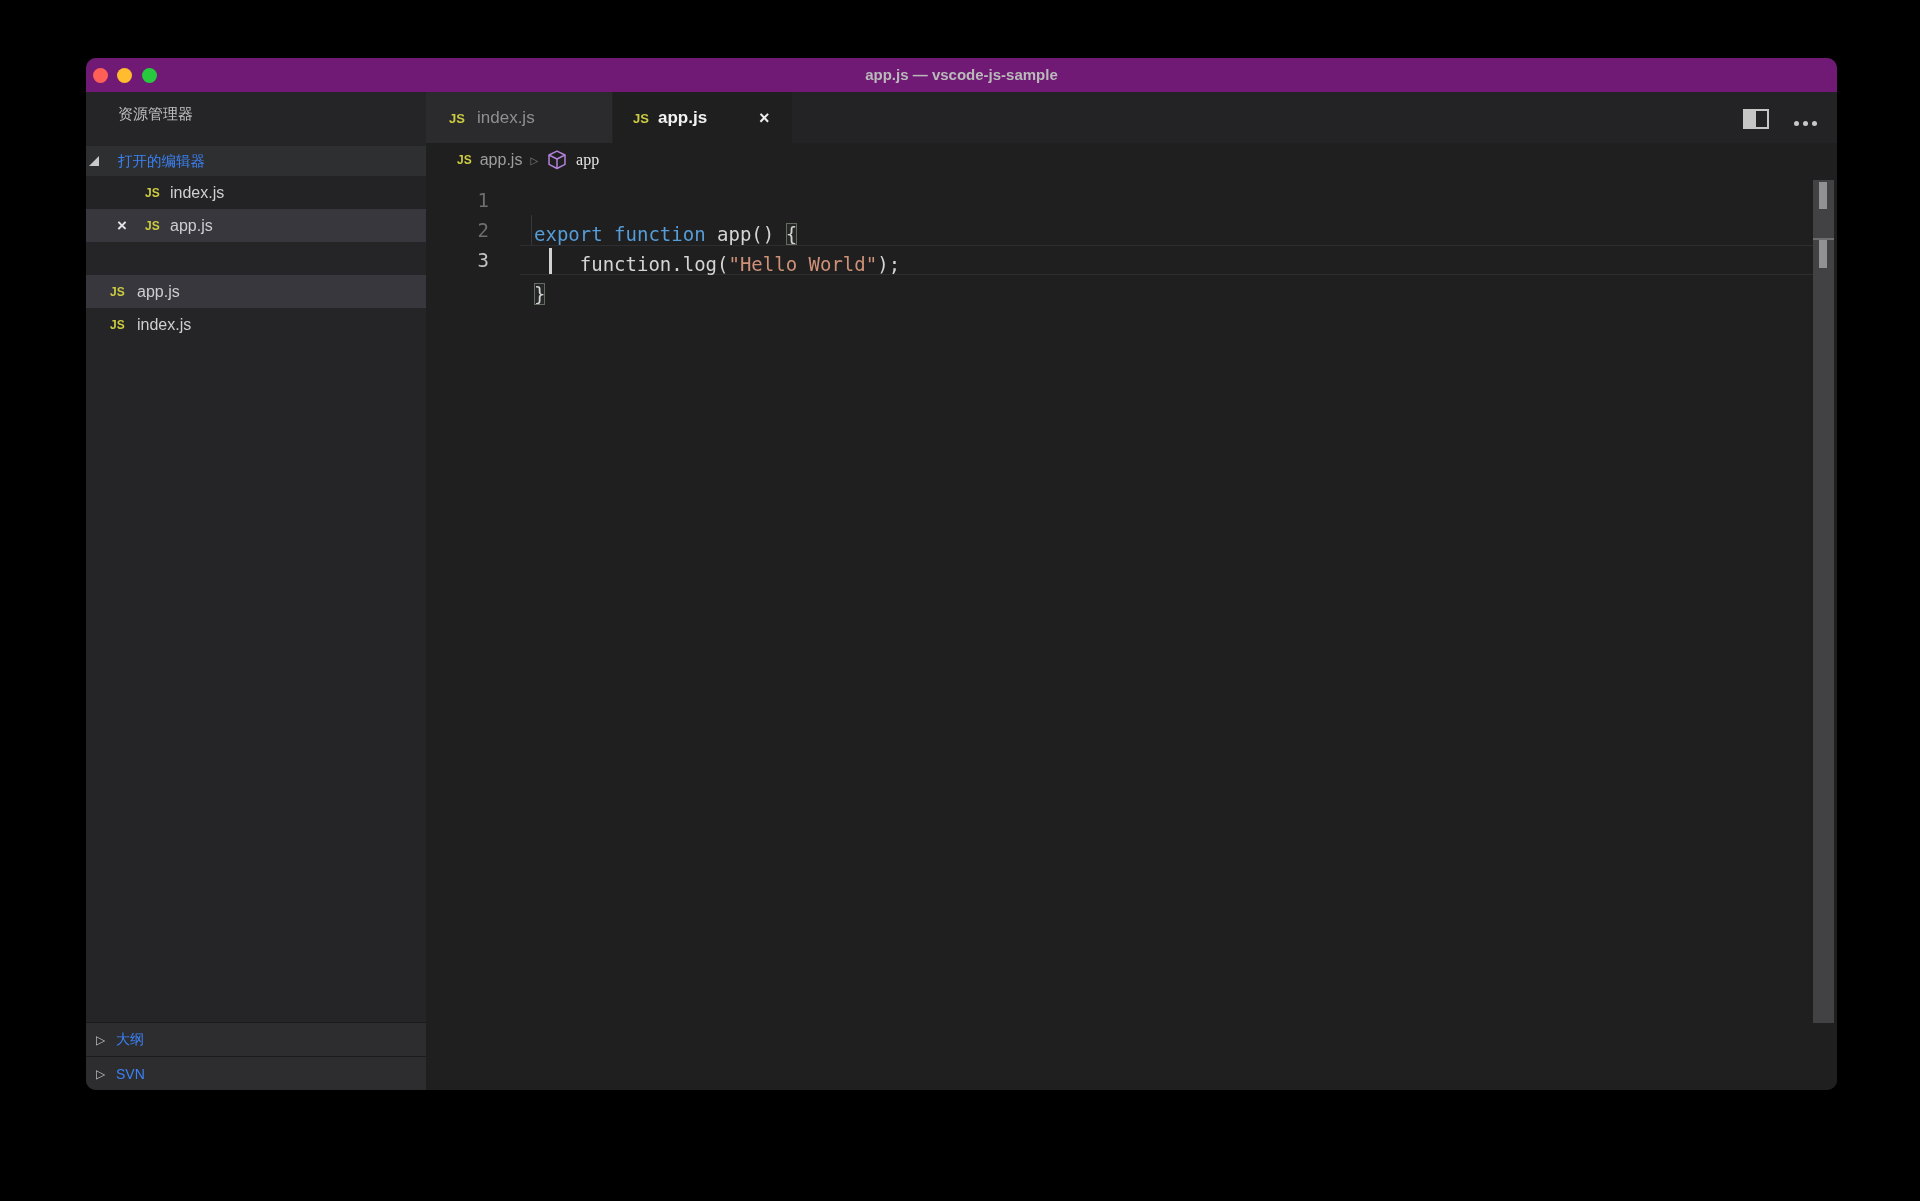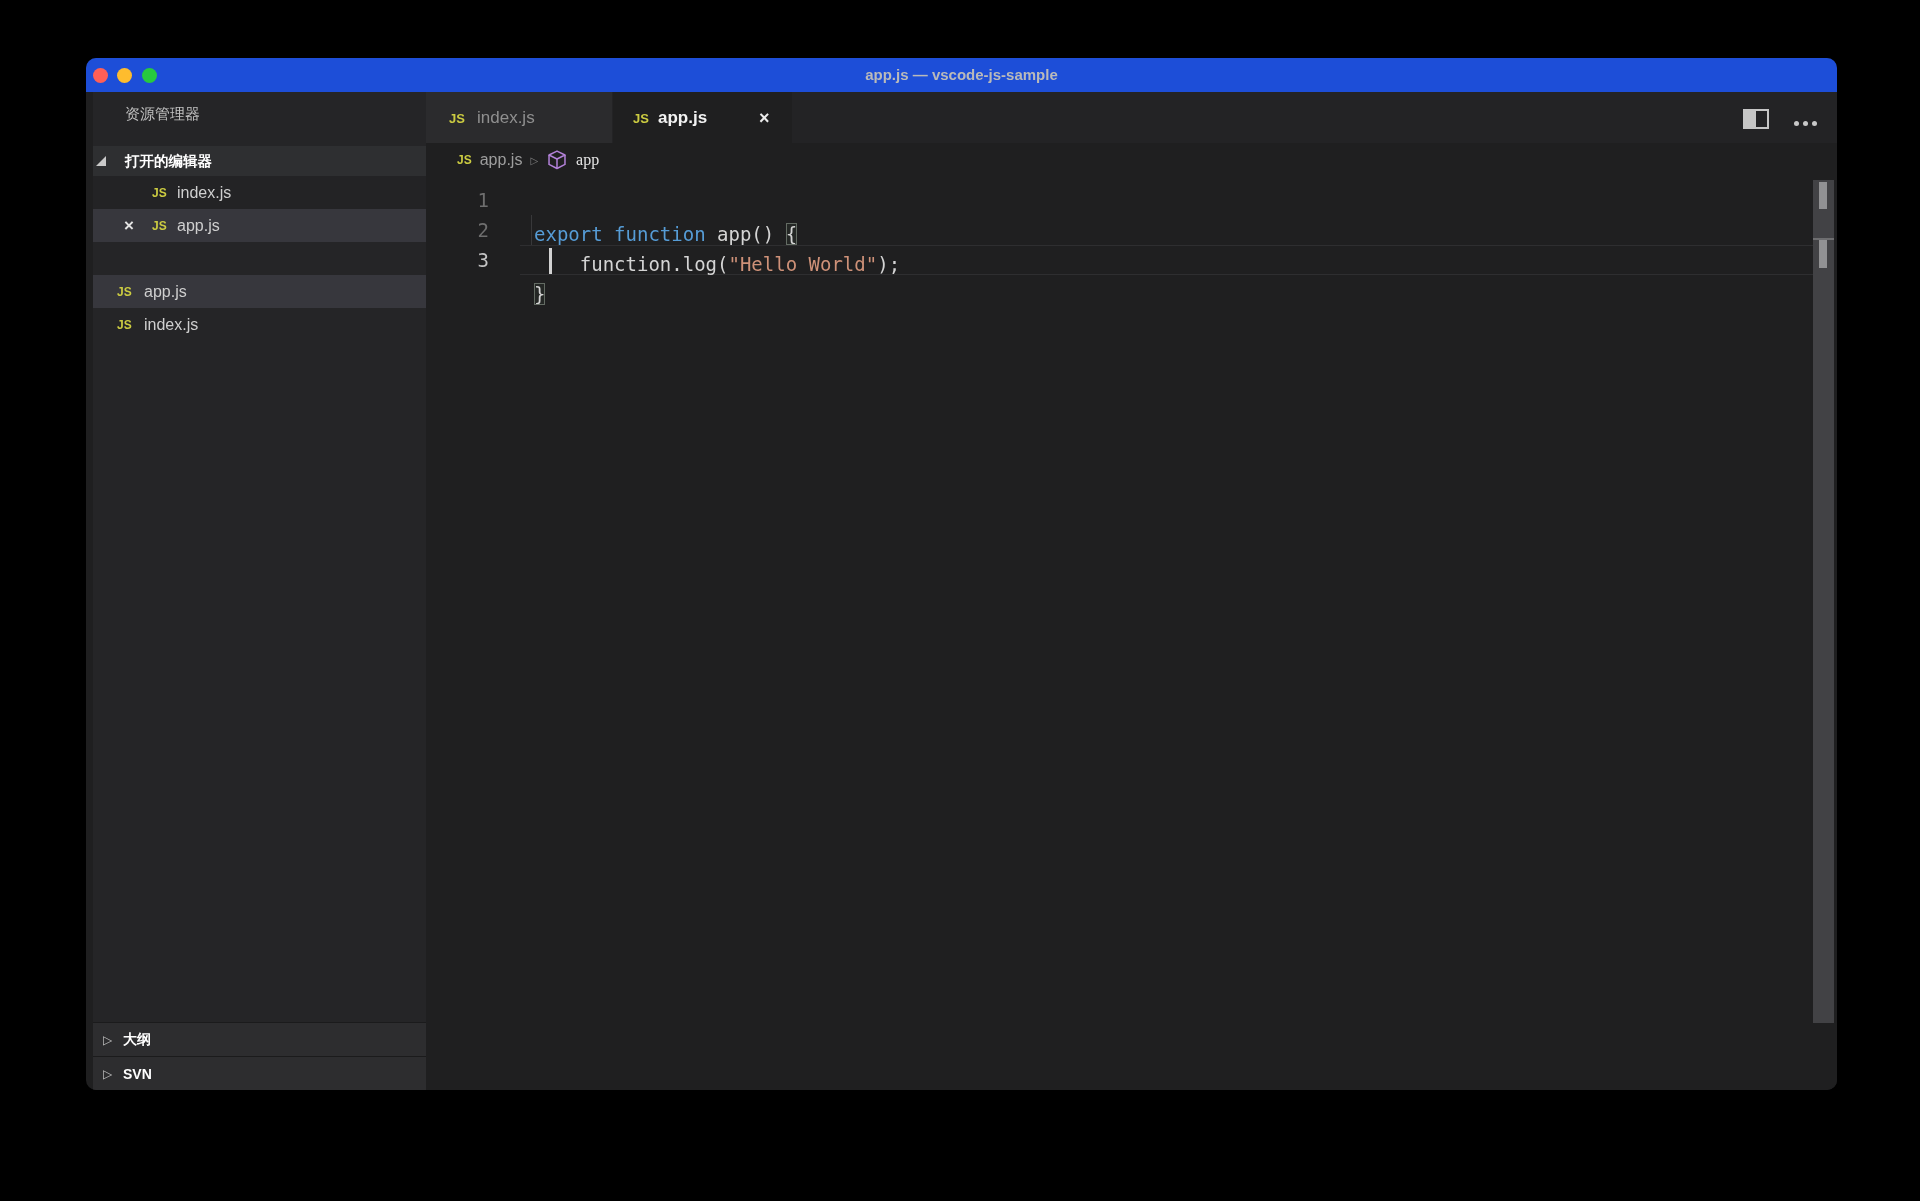--- a/index.html
+++ b/index.html
@@ -1,33 +1,33 @@
 <!DOCTYPE html>
 <html><head>
 <meta charset="utf-8">
 <style>
   html,body{margin:0;padding:0;background:#000;width:1920px;height:1201px;
     font-family:"Liberation Sans",sans-serif;-webkit-font-smoothing:antialiased;}
   #window{position:absolute;left:86px;top:58px;width:1751px;height:1032px;
     background:#1f1f20;border-radius:10px;overflow:hidden;}
   
-  #titlebar{position:absolute;left:0;top:0;width:100%;height:34px;background:#1d4ed8;}
+  #titlebar{position:absolute;left:0;top:0;width:100%;height:34px;background:#701a75;}
   .traffic{position:absolute;top:10px;width:15px;height:15px;border-radius:50%;}
   #titletext{position:absolute;left:0;top:0;width:100%;height:34px;line-height:34px;
     text-align:center;color:#bababa;font-size:15px;font-weight:600;}
   
-  #sidebar{position:absolute;left:0;top:34px;width:340px;bottom:0;background:#252527;margin-left:7px;}
+  #sidebar{position:absolute;left:0;top:34px;width:340px;bottom:0;background:#252527;}
   #sb-title{position:absolute;left:32px;top:13px;font-size:15px;color:#c0c0c0;}
   .sb-row{position:absolute;left:0;width:100%;height:33px;}
   .sb-row>span,.sb-row>i{position:absolute;top:50%;transform:translateY(-50%);}
   .hl{background:#37373d;}
   .sechead{background:#2e2f31;}
   .tw-exp{width:0;height:0;border-left:10px solid transparent;border-bottom:10px solid #c9c9c9;}
   .tw-col{font-style:normal;font-size:12px;color:#c2c2c2;}
-  .sec-label{font-size:14px;font-weight:bold;color:#ffffff;}
+  .sec-label{font-size:14px;font-weight:normal;color:#3b82f6;}
   .file-label{font-size:16px;color:#cfcfcf;}
   .jsb{font-weight:bold;color:#cbcb41;font-size:13px;letter-spacing:0;}
   .treeclose{font-size:17px;font-weight:bold;color:#e4e4e4;}
   .sb-bottom{position:absolute;left:0;width:100%;height:33px;background:#2d2d2f;
     border-top:1px solid #1b1b1c;}
   .sb-bottom>i{position:absolute;left:10px;top:50%;transform:translateY(-50%);}
   .sb-bottom>span{position:absolute;left:30px;top:50%;transform:translateY(-50%);}
   
   #editor{position:absolute;left:340px;top:34px;right:0;bottom:0;background:#1f1f20;}
   #tabbar{position:absolute;left:0;top:0;width:100%;height:51px;background:#232325;}

